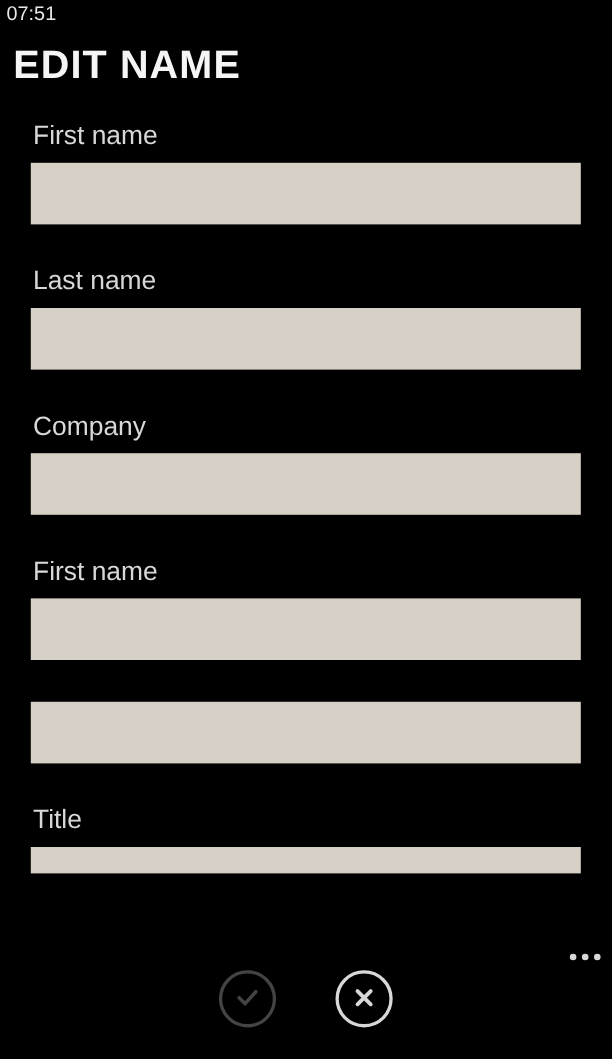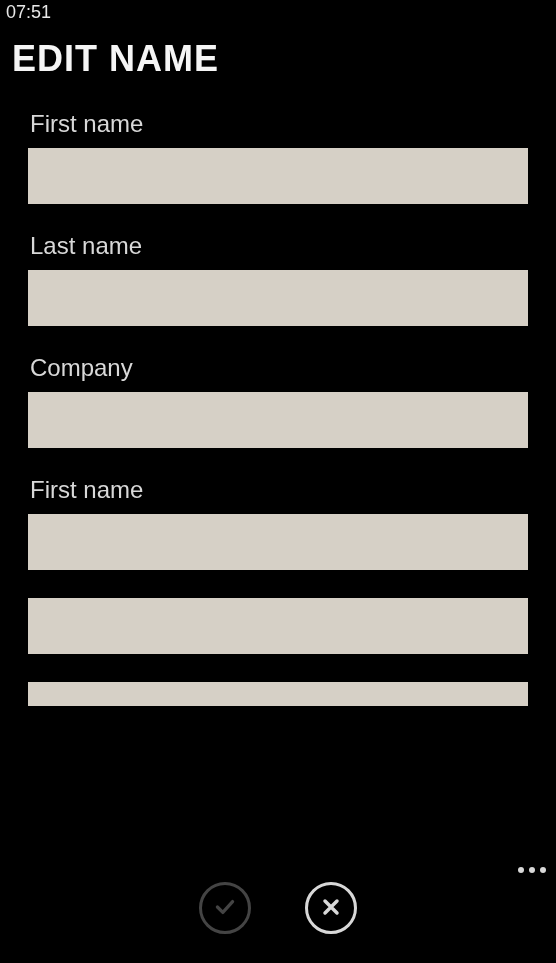--- a/index.html
+++ b/index.html
@@ -29,21 +29,21 @@
       padding: 14px 12px 8px 12px;
       font-size: 36px;
       font-weight: 600;
       letter-spacing: 1px;
       color: #f5f5f5;
     }
     .form-container {
       padding: 0 28px;
     }
     .field-group {
-      margin-top: 28px;
+      margin-top: 38px;
     }
     .field-group:first-child {
       margin-top: 22px;
     }
     .field-label {
       font-size: 24px;
       font-weight: 300;
       color: #d8d8d8;
       margin-bottom: 10px;
       padding-left: 2px;
@@ -134,20 +134,21 @@
   <div class="field-group">
     <div class="field-label">First name</div>
     <input class="field-input" type="text" value="" style="">
   </div>
 
   <div class="field-group">
     <input class="field-input" type="text" value="" style="">
   </div>
 
   <div class="field-group">
+    <div class="field-label">Title</div>
     <input class="field-input short" type="text" value="" style="">
   </div>
 
 </div>
 
 <div class="app-bar">
   <button class="app-bar-button dim">
     <span>
       <svg width="26" height="26" viewBox="0 0 24 24" fill="none">
         <path d="M5 12 L10 17 L19 7" stroke="#444" stroke-width="3" stroke-linecap="round" stroke-linejoin="round"></path>

